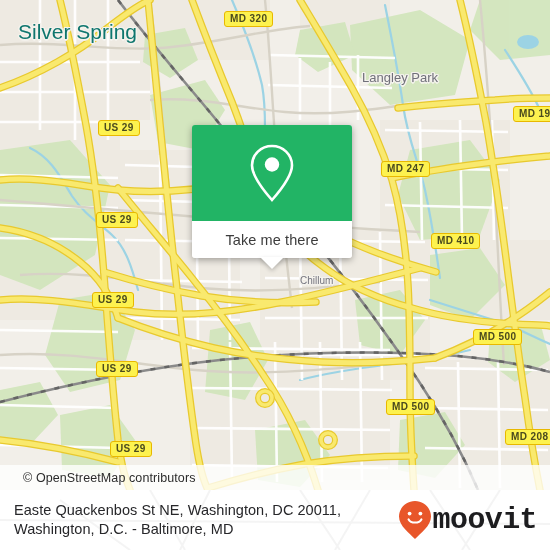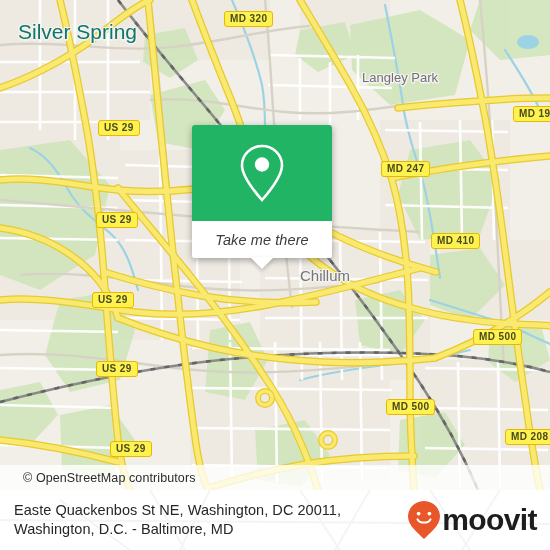--- a/index.html
+++ b/index.html
@@ -48,31 +48,30 @@
     color: #6e6e74;
     font-family: "Liberation Sans", sans-serif;
     white-space: nowrap;
     text-align: center;
     text-shadow:
        1.5px 0 #f4f2ed, -1.5px 0 #f4f2ed, 0 1.5px #f4f2ed, 0 -1.5px #f4f2ed,
        1px 1px #f4f2ed, -1px 1px #f4f2ed, 1px -1px #f4f2ed, -1px -1px #f4f2ed;
   }
   .place-label.big   { font-size: 21px; color: #0f766e; }
   .place-label.mid   { font-size: 13px; color: #70707a; text-align: right; }
-  .place-label.small { font-size: 15px; color: #74747e; }
+  .place-label.small { font-size: 10px; color: #74747e; margin-top: 8px; }
 
   
   #popup-card {
     position: absolute;
     left: 192px; top: 125px;
-    width: 140px;
+    width: 160px;
     border-radius: 3px;
     box-shadow: 0 2px 7px rgba(0,0,0,.34);
     z-index: 40;
-    font-style: italic;
   }
   #popup-image {
     height: 96px;
     background: #22b465;
     border-radius: 3px 3px 0 0;
     display: flex;
     align-items: center;
     justify-content: center;
   }
   #popup-footer {
@@ -143,20 +142,21 @@
     letter-spacing: .05px;
   }
   #footer-logo {
     position: absolute;
     right: 13px; top: 50%;
     transform: translateY(-50%);
     z-index: 2;
     display: flex;
     align-items: center;
     gap: 2px;
+    font-family: Liberation Mono, monospace;
   }
   #moovit-wordmark {
     font-size: 30px;
     font-weight: bold;
     color: #1d1d1f;
     letter-spacing: -.6px;
     line-height: 30px;
   }
 </style>
 </head>

